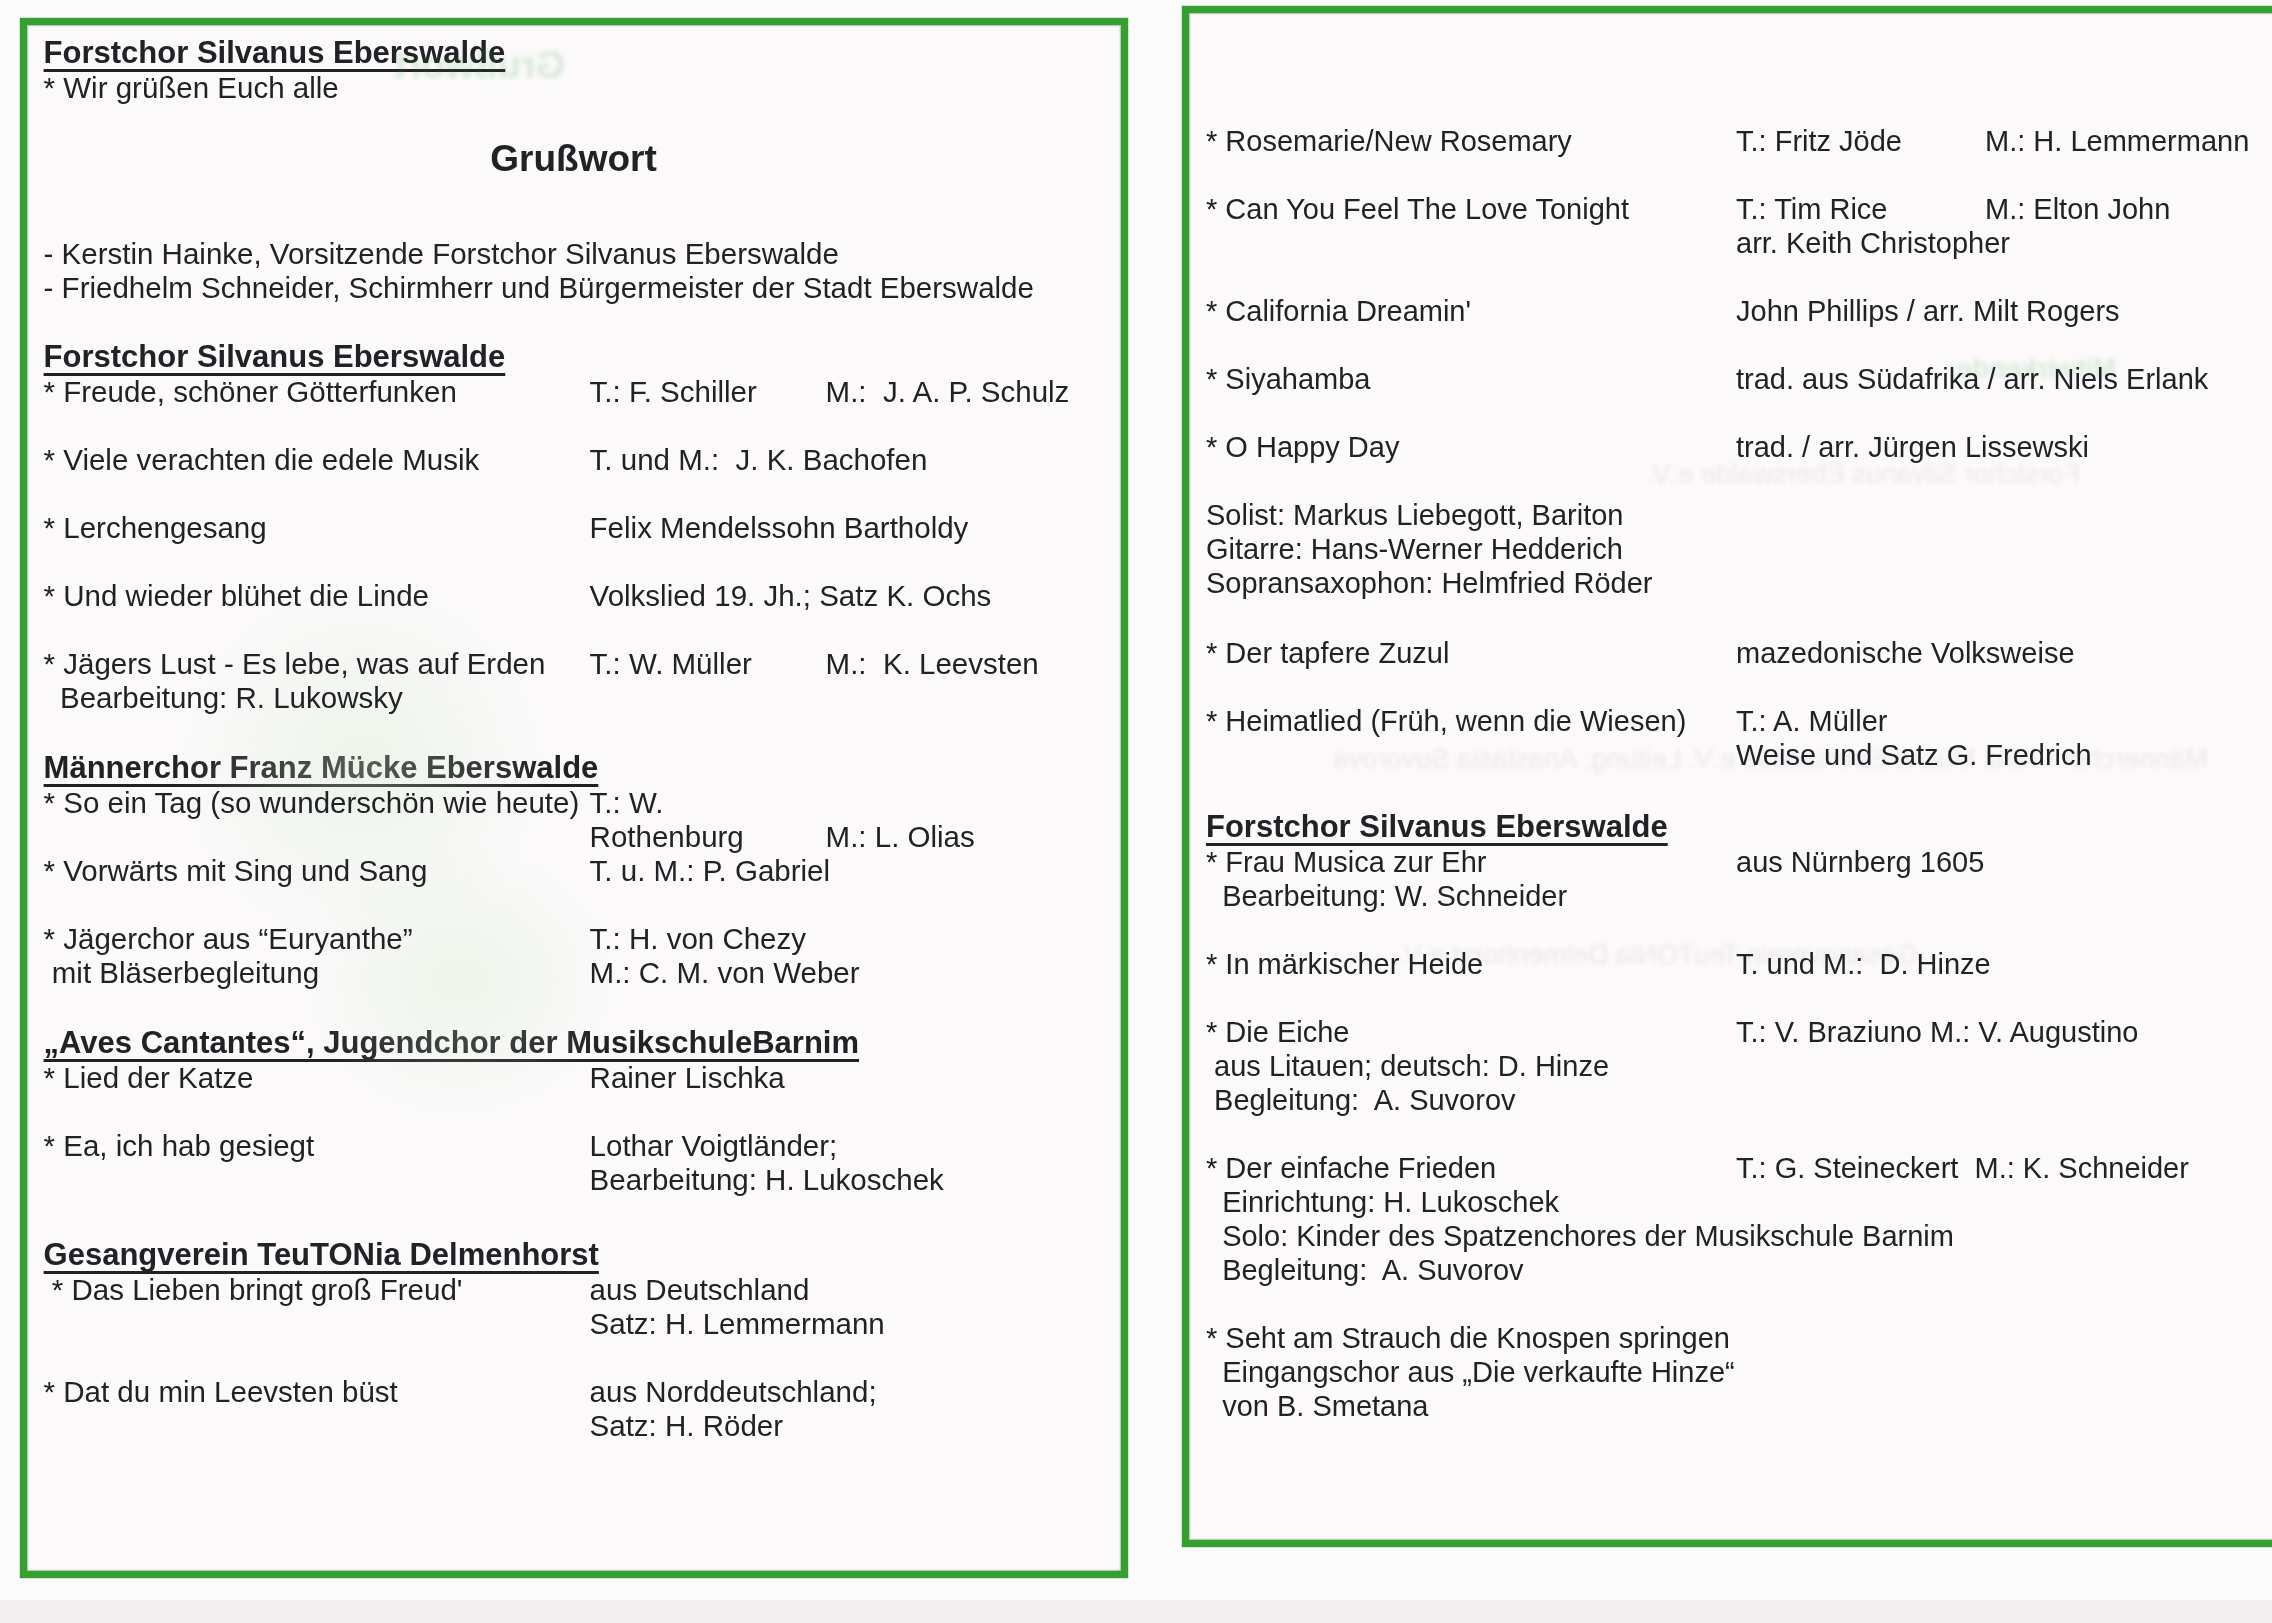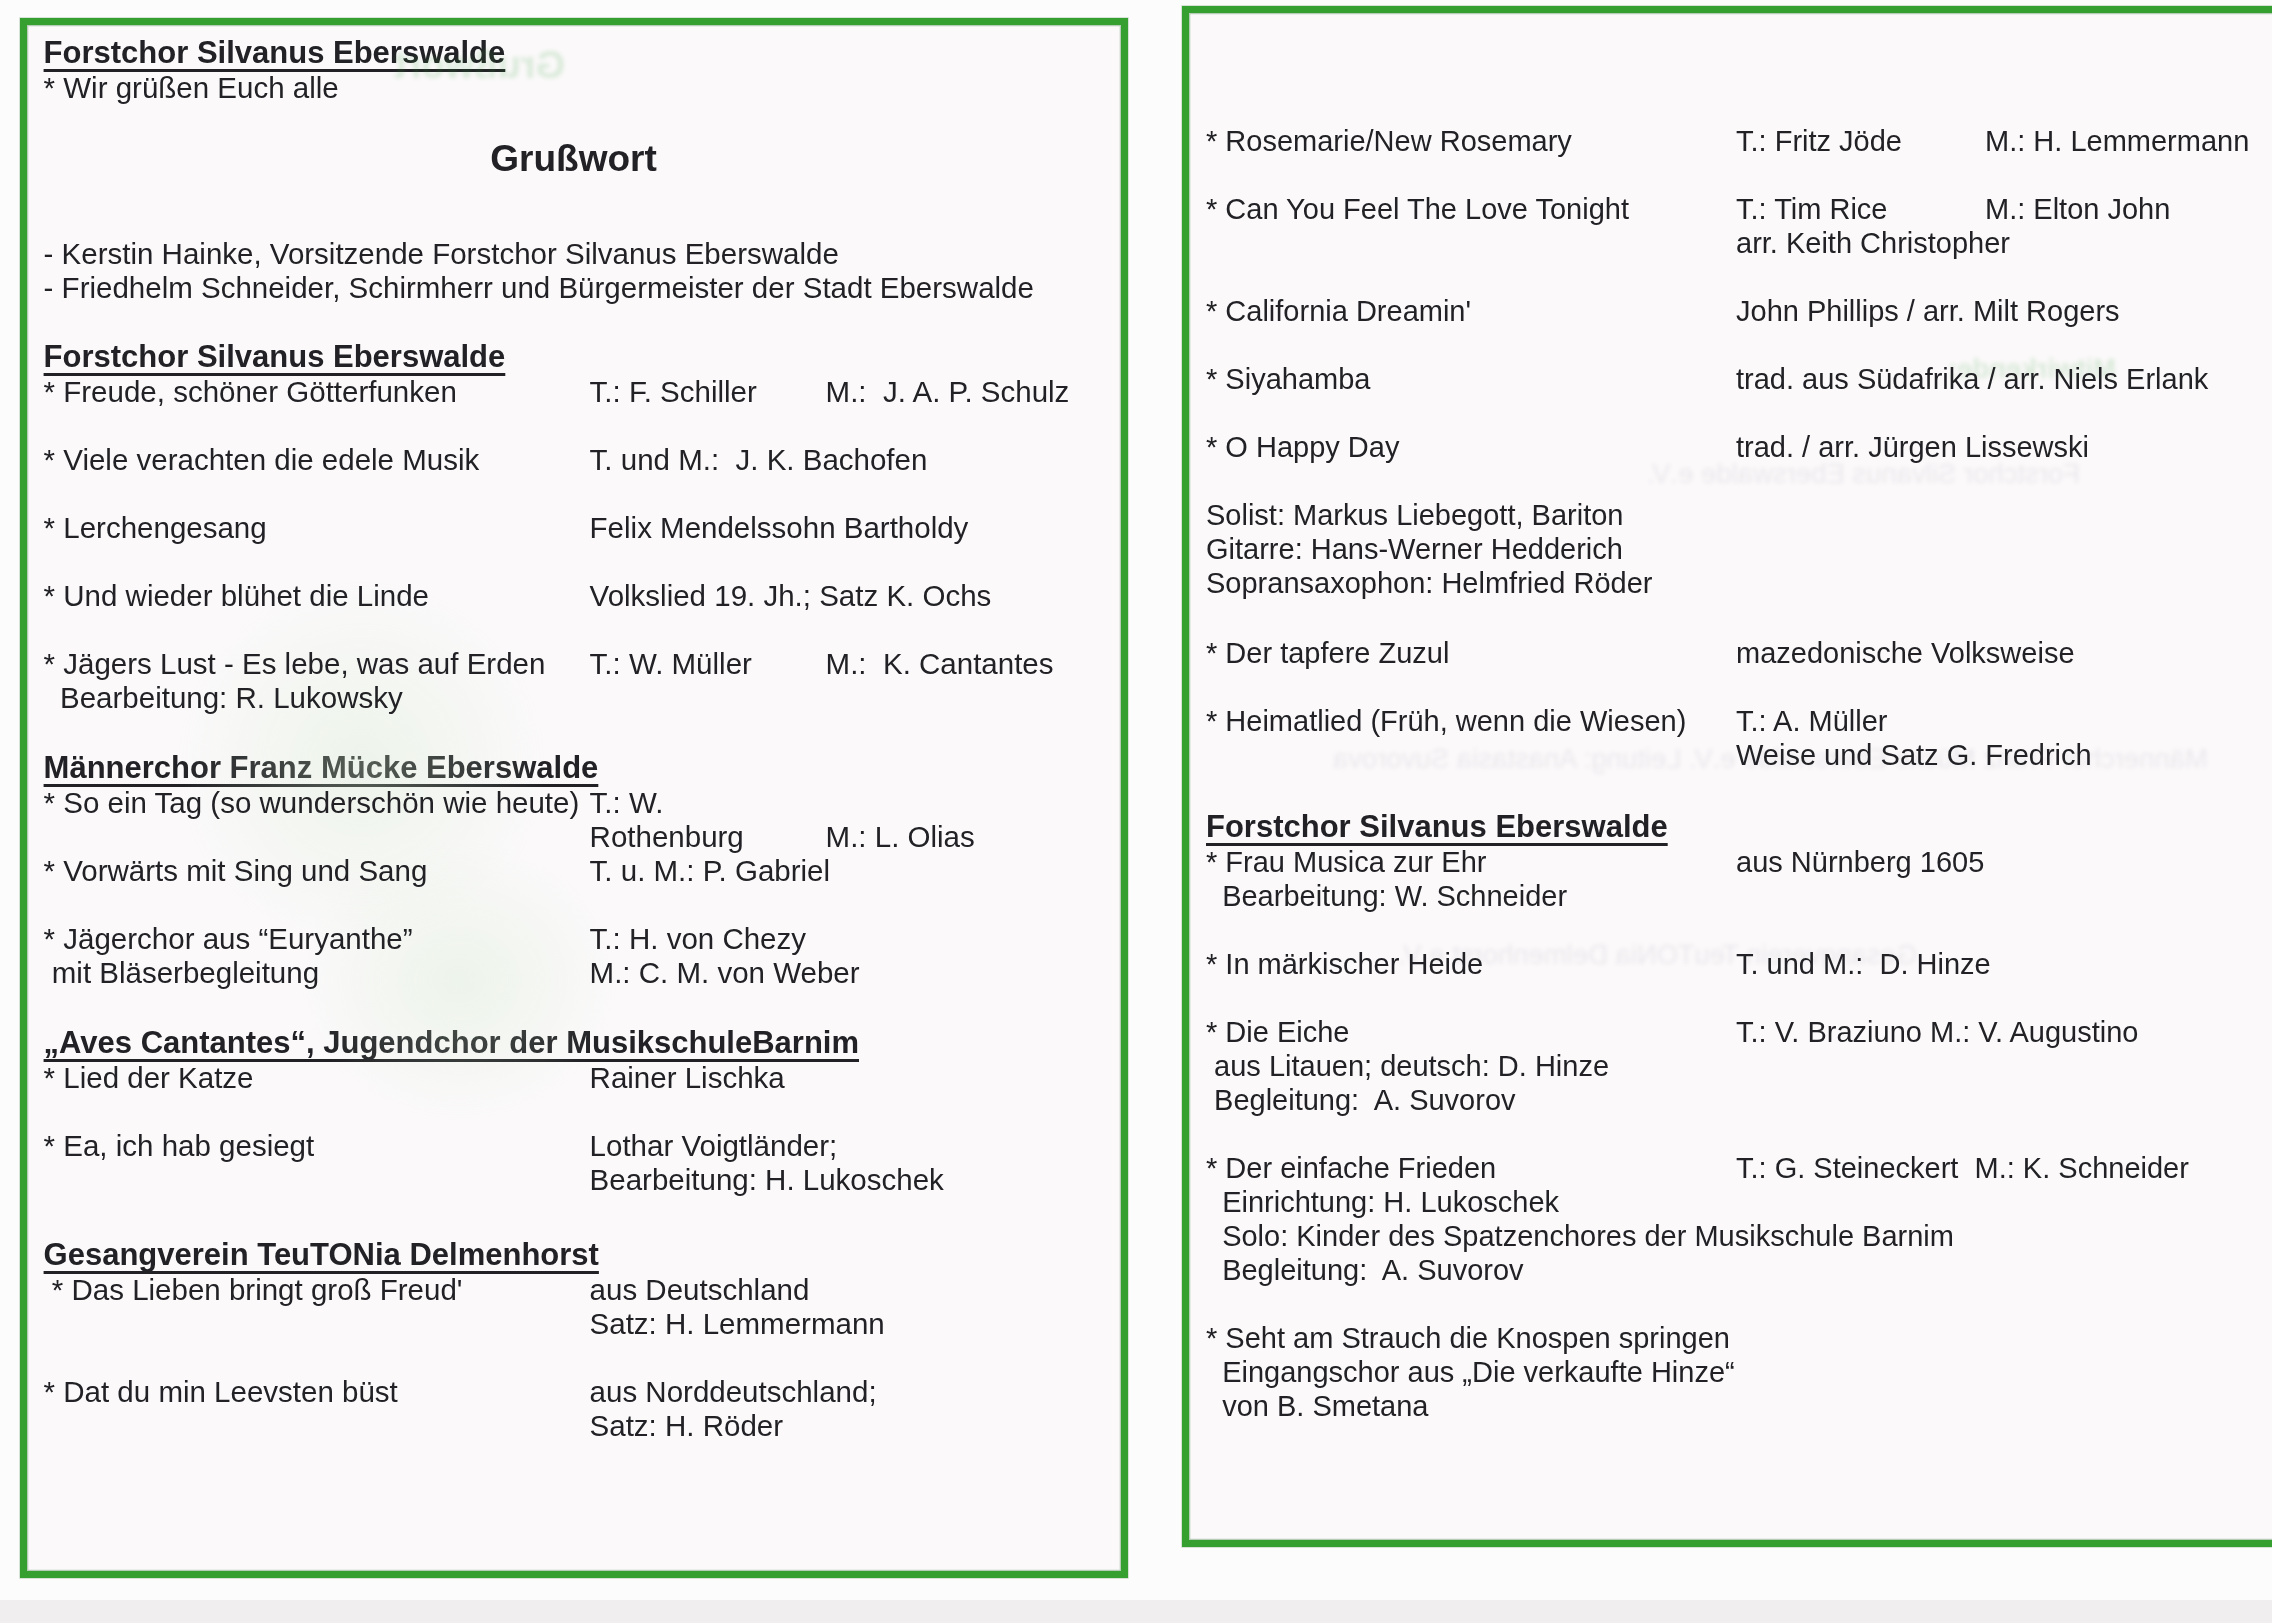--- a/index.html
+++ b/index.html
@@ -91,21 +91,21 @@
           <div class="c">
               <div class="line"><span class="seg">Volkslied 19. Jh.; Satz K. Ochs</span></div>
             </div>
         </div>
         <div class="song">
           <div class="t">
             <div class="line">* Jägers Lust - Es lebe, was auf Erden</div>
             <div class="line">  Bearbeitung: R. Lukowsky</div>
           </div>
           <div class="c">
-              <div class="line"><span class="seg w">T.: W. Müller</span><span class="seg">M.:  K. Cantantes</span></div>
+              <div class="line"><span class="seg w">T.: W. Müller</span><span class="seg">M.:  K. Leevsten</span></div>
             </div>
         </div>
       </div>
 
       <div class="section">
         <div class="sec-h"><span class="u">Männerchor Franz Mücke Eberswalde</span></div>
         <div class="song">
           <div class="t">
               <div class="line">* So ein Tag (so wunderschön wie heute)</div>
             </div>

